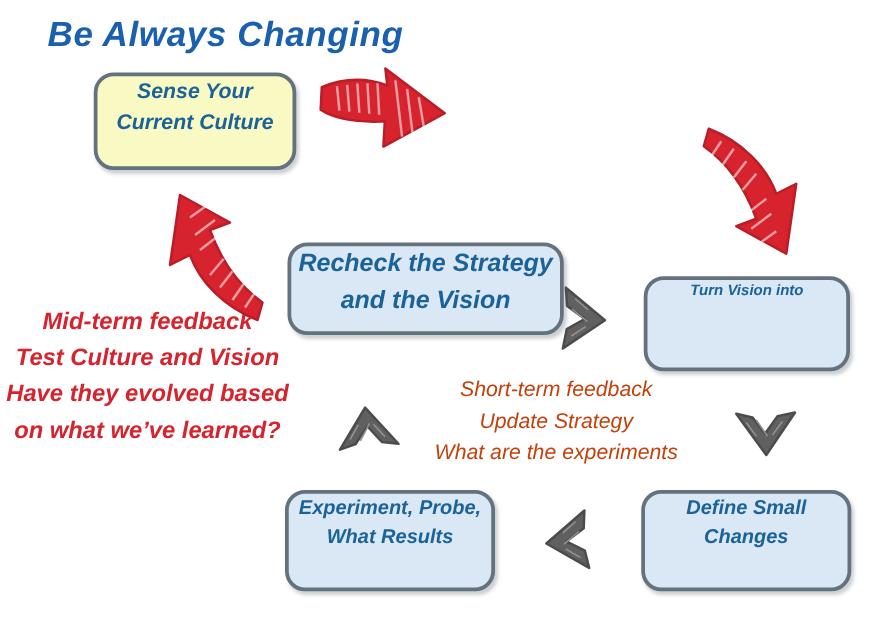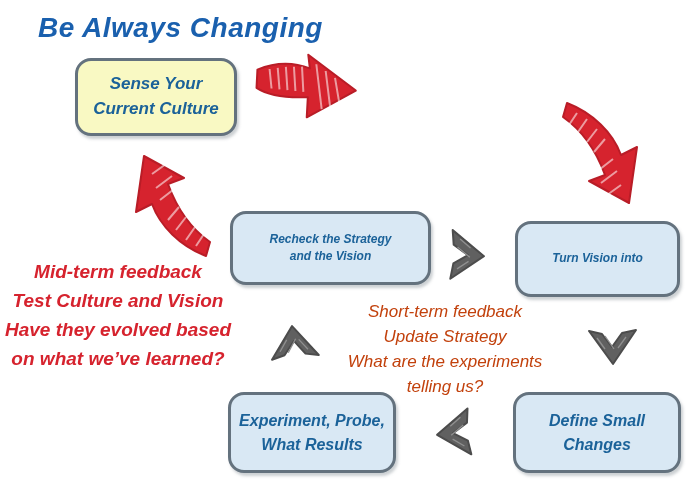--- a/index.html
+++ b/index.html
@@ -9,35 +9,35 @@
   }
   .title {
     position:absolute; left:38px; top:12px;
     font-size:28px; font-weight:bold; font-style:italic;
     color:#1a60ae; letter-spacing:0.5px; white-space:nowrap;
   }
   .box {
     position:absolute; box-sizing:border-box;
     border:3px solid #64727e; border-radius:16px;
     background:#d9e8f4; color:#1b6299;
-    display:flex; flex-direction:column; justify-content:center; align-items:center;
+    display:flex; flex-direction:column; justify-content:flex-start; align-items:center;
     font-weight:bold; font-style:italic; text-align:center; line-height:1.45;
     box-shadow:2px 3px 3px rgba(110,120,130,0.35);
   }
   .box span { white-space:nowrap; }
   .n0 { left:75px;  top:58px;  width:162px; height:78px; background:#f9f9c3; font-size:17px; }
   .n1 { left:378px; top:73px;  width:166px; height:78px; font-size:13.5px; }
   .n2 { left:515px; top:221px; width:165px; height:76px; font-size:12px; }
-  .n3 { left:230px; top:211px; width:201px; height:74px; font-size:12px; }
+  .n3 { left:230px; top:194px; width:221px; height:74px; font-size:20px; }
   .n4 { left:228px; top:392px; width:168px; height:81px; font-size:16px; }
   .n5 { left:513px; top:392px; width:168px; height:81px; font-size:16px; }
   .note { position:absolute; text-align:center; font-style:italic; }
   .note div { white-space:nowrap; }
   .midterm {
-    left:2px; top:257px; width:232px;
+    left:2px; top:243px; width:232px;
     color:#d6232e; font-size:19px; line-height:29px; font-weight:bold;
   }
   .shortterm {
     left:338px; top:299px; width:214px;
     color:#c2410c; font-size:17px; line-height:25px;
   }
   .conn { position:absolute; }
   .conn svg { display:block; width:100%; height:100%; }
   #c-arrow-1 { left:250px; top:50px;  width:115px; height:72px;  transform:rotate(6deg); }
   #c-arrow-2 { left:557px; top:97px;  width:90px;  height:112px; }
@@ -81,21 +81,20 @@
   <div class="note midterm">
     <div>Mid-term feedback</div>
     <div>Test Culture and Vision</div>
     <div>Have they evolved based</div>
     <div>on what we’ve learned?</div>
   </div>
   <div class="note shortterm">
     <div>Short-term feedback</div>
     <div>Update Strategy</div>
     <div>What are the experiments</div>
-    <div>telling us?</div>
   </div>
 
   <div class="conn" id="c-arrow-1">
     <svg viewBox="0 0 115 75" preserveAspectRatio="none">
       <path class="red-fill" d="M6,26 C22,17 40,14 58,19 L55,5 L106,37 L60,70 L59,49 C40,52 20,52 7,45 Z"></path>
       <path class="red-hatch" d="M18,24 l4,20 M26,22 l4,22 M34,20 l4,24 M42,19 l4,25 M50,18 l4,26 M64,14 l10,46 M74,20 l8,36 M84,26 l7,26"></path>
     </svg>
   </div>
   <div class="conn" id="c-arrow-2">
     <svg viewBox="0 0 90 112" preserveAspectRatio="none">

